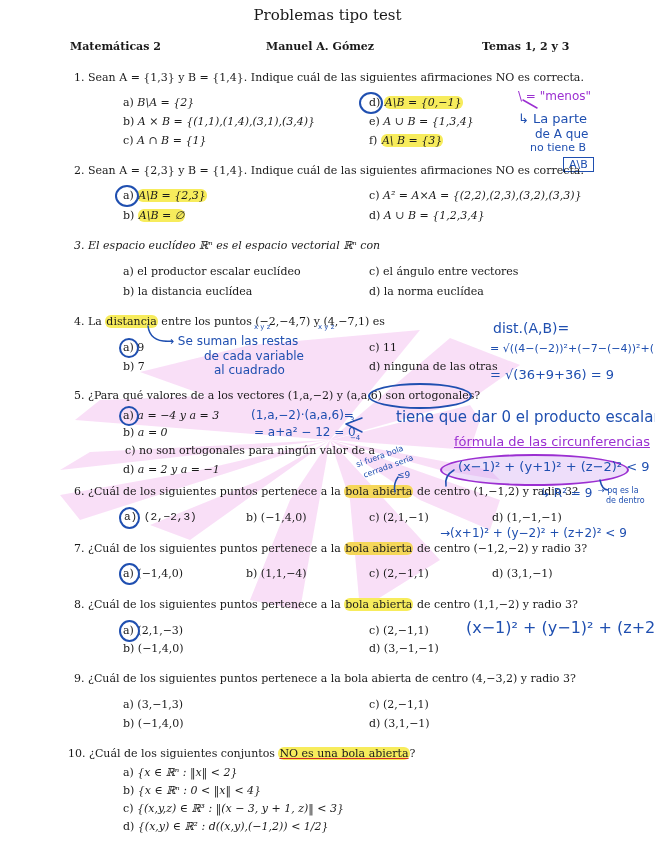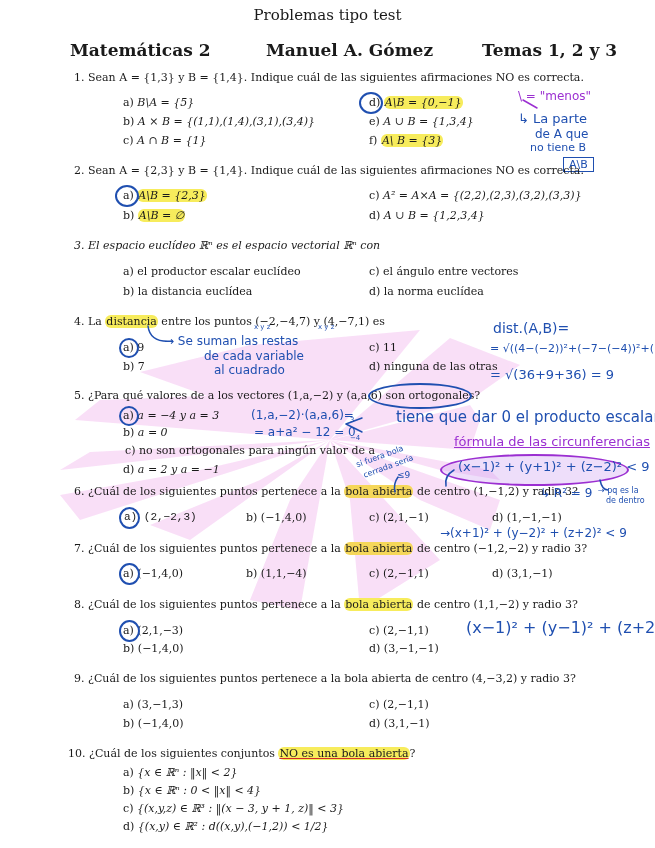--- a/index.html
+++ b/index.html
@@ -1,21 +1,21 @@
 <!DOCTYPE html>
 <html><head>
 <meta charset="utf-8">
 <style>
   html, body { margin:0; padding:0; background:#ffffff; }
   body { width:655px; height:848px; position:relative; overflow:hidden;
          font-family:"DejaVu Serif","Liberation Serif",serif; color:#1a1a1a; }
   .abs { position:absolute; white-space:nowrap; }
   .t { font-size:11px; line-height:13px; }
   .title { font-size:15px; font-weight:normal; }
-  .hdr { font-size:17px; font-weight:bold; }
+  .hdr { font-size:11px; font-weight:bold; }
   .i { font-style:italic; }
   .hl { background:#f7ec5c; border-radius:6px; padding:0 1px; }
   .hl-o { background:#f5d75a; border-radius:6px; padding:0 1px; }
   .ink { font-family:"DejaVu Sans","Liberation Sans",sans-serif; color:#1f4fb0; font-size:12px; }
   .ink-p { font-family:"DejaVu Sans","Liberation Sans",sans-serif; color:#9b2fd1; font-size:12px; }
   .circ { position:absolute; border:2px solid #1f4fb0; border-radius:50%; }
   #bg-rays { position:absolute; left:0; top:0; }
   #ink-layer { position:absolute; left:0; top:0; pointer-events:none; }
 </style>
 </head>
@@ -40,21 +40,21 @@
 <div class="abs title" style="left:0;width:655px;text-align:center;top:6px;">Problemas tipo test</div>
 <div class="abs hdr" style="left:70px;top:40px;">Matemáticas 2</div>
 <div class="abs hdr" style="left:266px;top:40px;">Manuel A. Gómez</div>
 <div class="abs hdr" style="left:482px;top:40px;">Temas 1, 2 y 3</div>
 
 <div>
   <div class="abs t" style="left:74px;top:71px;">
     <span>1.</span>
     <span>Sean A = {1,3} y B = {1,4}. Indique cuál de las siguientes afirmaciones NO es correcta.</span>
   </div>
-  <div class="abs t" style="left:123px;top:96px;"><span>a)</span> <span class="i">B\A = {5}</span></div>
+  <div class="abs t" style="left:123px;top:96px;"><span>a)</span> <span class="i">B\A = {2}</span></div>
   <div class="abs t" style="left:123px;top:115px;"><span>b)</span> <span class="i">A × B = {(1,1),(1,4),(3,1),(3,4)}</span></div>
   <div class="abs t" style="left:123px;top:134px;"><span>c)</span> <span class="i">A ∩ B = {1}</span></div>
   <div class="abs t" style="left:369px;top:96px;"><span>d)</span> <span class="i hl">A\B = {0,−1}</span></div>
   <div class="circ" style="left:359px;top:92px;width:20px;height:18px;"></div>
   <div class="abs t" style="left:369px;top:115px;"><span>e)</span> <span class="i">A ∪ B = {1,3,4}</span></div>
   <div class="abs t" style="left:369px;top:134px;"><span>f)</span> <span class="i hl">A\ B = {3}</span></div>
 </div>
 
 <div class="abs ink-p" style="left:518px;top:89px;">\ = "menos"</div>
 <div class="abs ink" style="left:518px;top:111px;font-size:13px;">↳ La parte</div>

